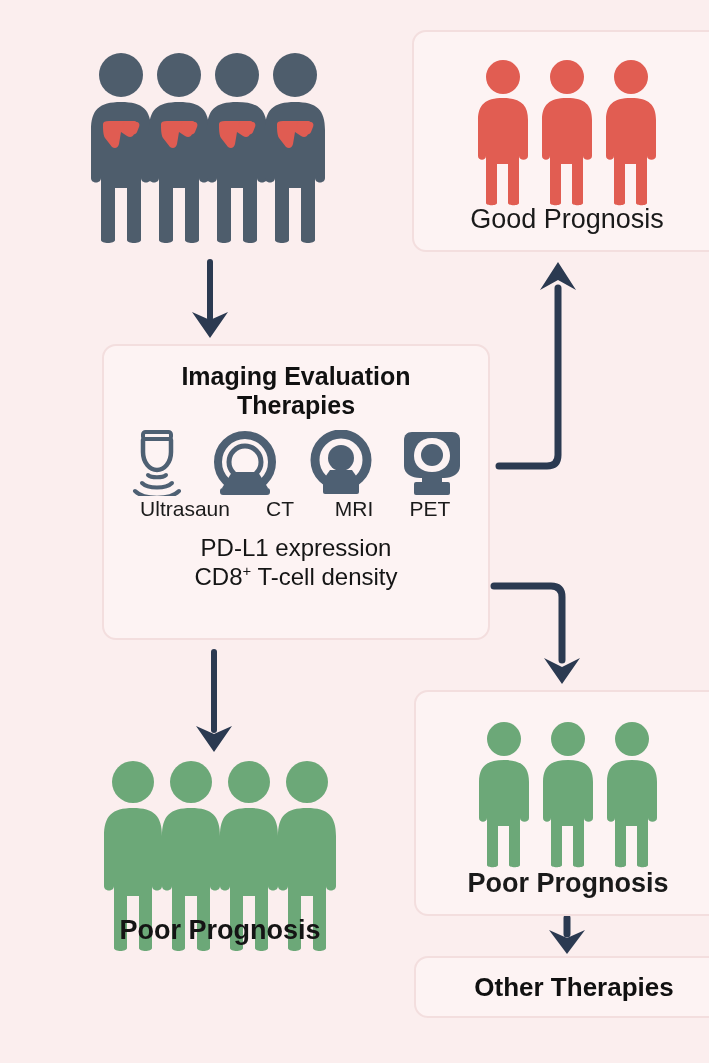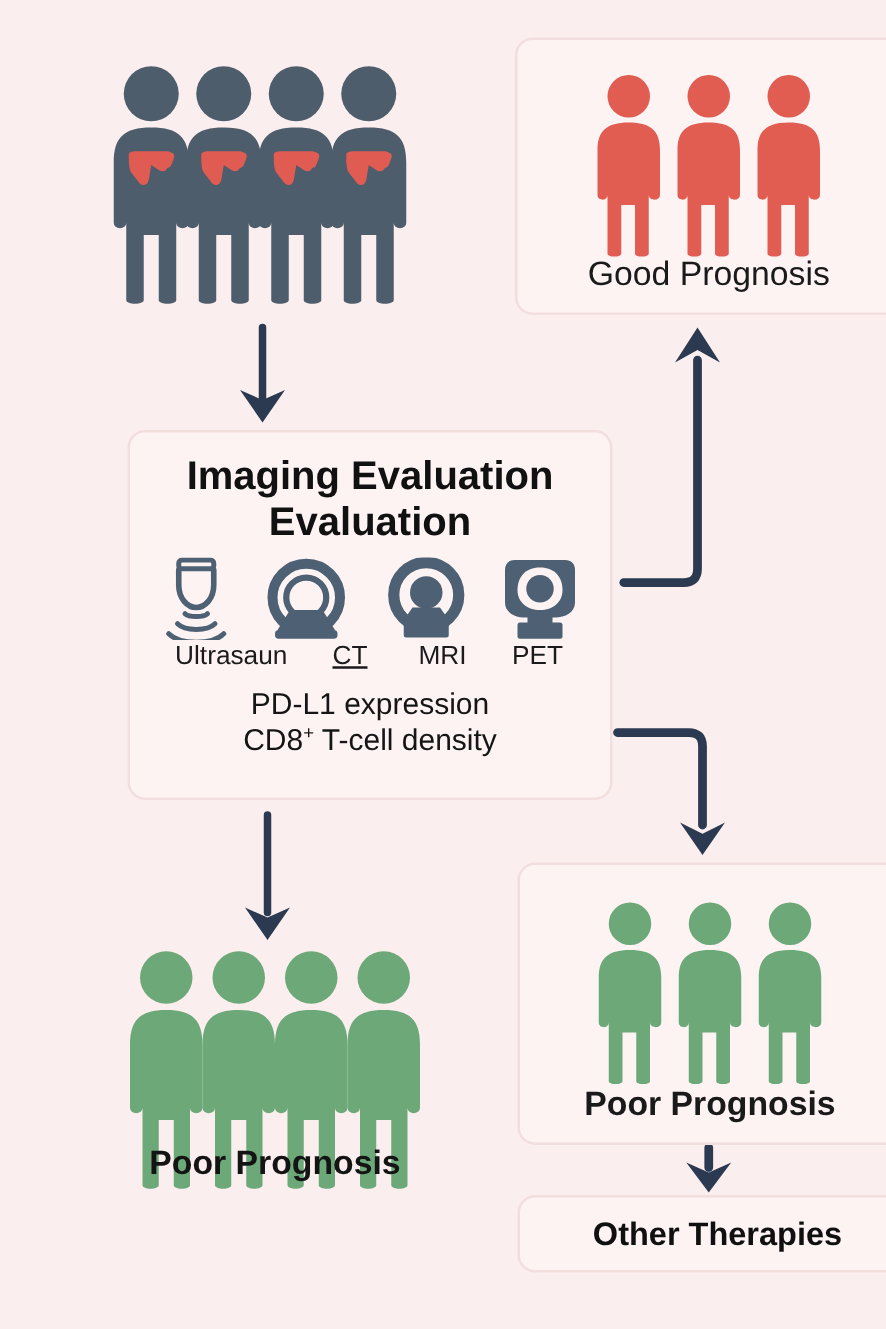--- a/index.html
+++ b/index.html
@@ -72,21 +72,21 @@
   }
   .big-caption {
     text-align: center;
     font-size: 27px;
     color: #141414;
     line-height: 1.1;
   }
 
   .screen-title {
     text-align: center;
-    font-size: 32px;
+    font-size: 25px;
     font-weight: 700;
     color: #111111;
     line-height: 1.15;
     margin-top: 16px;
   }
 
   .modality-icons {
     display: flex;
     justify-content: space-between;
     align-items: flex-end;
@@ -96,21 +96,21 @@
   .modality-labels {
     display: flex;
     justify-content: center;
     padding: 1px 18px 0 18px;
     box-sizing: border-box;
     font-size: 21px;
     color: #1b1b1b;
   }
   .modality-labels span { text-align: center; }
   .m-us  { width: 120px; }
-  .m-ct  { width: 70px; text-decoration: underline; }
+  .m-ct  { width: 70px; }
   .m-mri { width: 78px; }
   .m-pet { width: 74px; }
 
   .biomarkers {
     margin-top: 12px;
     text-align: center;
     font-size: 24px;
     color: #151515;
     line-height: 1.22;
   }
@@ -205,21 +205,21 @@
         <circle cx="31" cy="21" r="17" fill="#e15d52"></circle>
         <path d="M31 42 C13 42 6 49 6 64 L6 100 C6 105 14 105 14 100 L14 72 L14 147 C14 150 25 150 25 147 L25 108 L36 108 L36 147 C36 150 47 150 47 147 L47 72 L47 100 C47 105 56 105 56 100 L56 64 C56 49 49 42 31 42 Z" fill="#e15d52"></path>
       </svg>
     </div>
     <div class="panel-caption" style="top:172px;">Good Prognosis</div>
   </div>
 
   <div id="panel-screening" class="panel">
     <div class="screen-title">
       <div>Imaging Evaluation</div>
-      <div>Evaluation</div>
+      <div>Therapies</div>
     </div>
 
     <div class="modality-icons">
 
       <svg width="54" height="66" viewBox="0 0 54 66">
         <rect x="13" y="2" width="28" height="7" rx="2.5" fill="none" stroke="#4e6073" stroke-width="4"></rect>
         <path d="M13 10 L13 22 C13 33 20 40 27 40 C34 40 41 33 41 22 L41 10" fill="none" stroke="#4e6073" stroke-width="4.5" stroke-linecap="round"></path>
         <path d="M18 45 C21 48 33 48 36 45" fill="none" stroke="#4e6073" stroke-width="4" stroke-linecap="round"></path>
         <path d="M12 53 C18 59 36 59 42 53" fill="none" stroke="#4e6073" stroke-width="4" stroke-linecap="round"></path>
         <path d="M5 61 C14 70 40 70 49 61" fill="none" stroke="#4e6073" stroke-width="4" stroke-linecap="round"></path>

